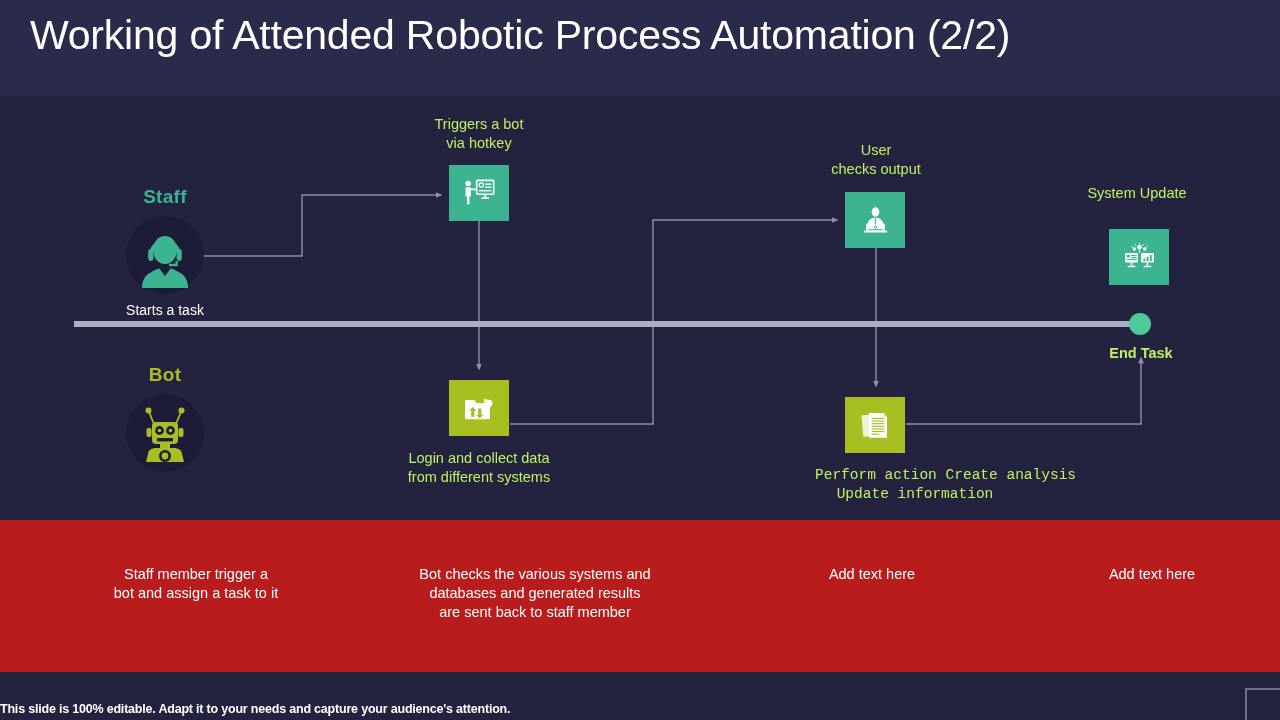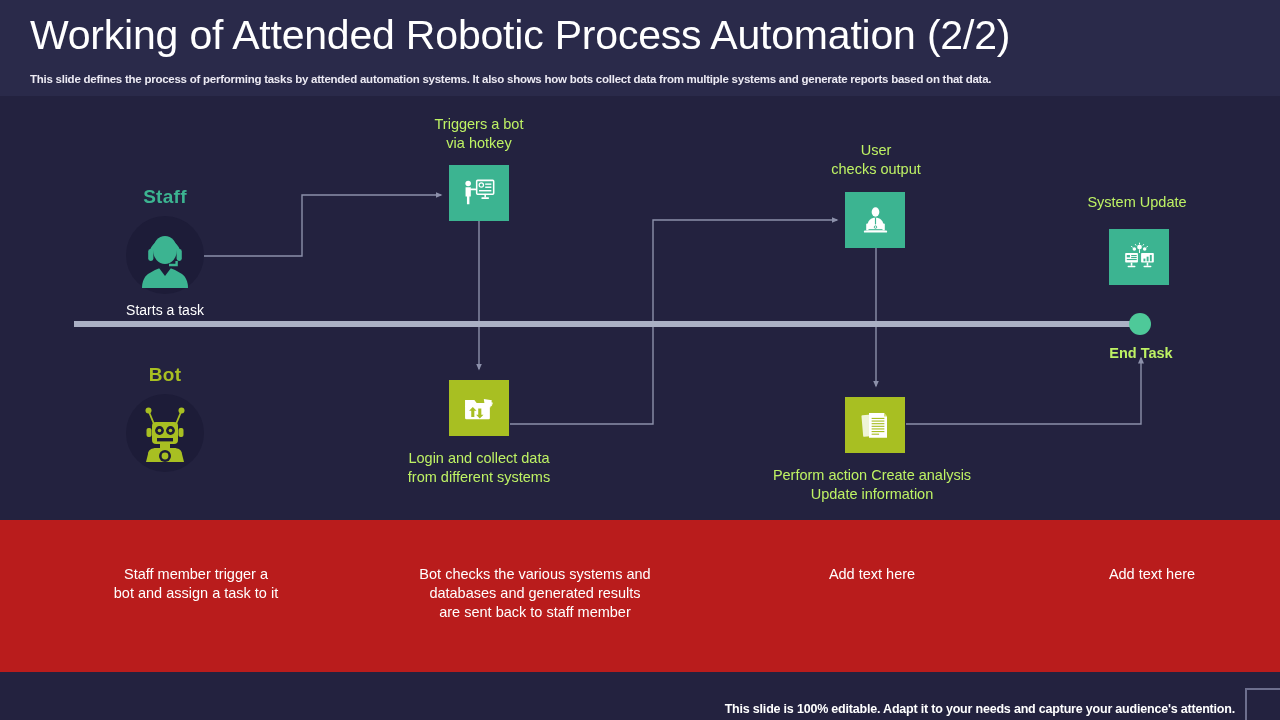--- a/index.html
+++ b/index.html
@@ -120,43 +120,41 @@
   #footer-band {
     position: absolute;
     left: 0; top: 672px;
     width: 1280px; height: 48px;
     background: #23223f;
   }
   #footer-text {
     position: absolute;
     left: 0; top: 702px;
     width: 1208px;
-    text-align: right;
+    text-align: left;
     color: #ffffff;
     font-size: 12.5px;
     font-weight: bold;
     letter-spacing: -0.2px;
-    padding-left: 27px;
   }
   #corner-box {
     position: absolute;
     left: 1245px; top: 688px;
     width: 44px; height: 30px;
     border: 2px solid #6d6f8e;
     background: #23223f;
   }
 </style>
 </head>
 <body>
 
 <div id="slide">
 
   <div id="header-band"></div>
   <div id="page-title">Working of Attended Robotic Process Automation (2/2)</div>
-  <div id="page-subtitle">This slide defines the process of performing tasks by attended automation systems. It also shows how bots collect data from multiple systems and generate reports based on that data.</div>
 
   <div id="diagram">
 
     <svg id="diagram-svg" viewBox="0 0 1280 424">
       <defs>
         <marker id="arrowhead" markerWidth="7" markerHeight="7" refX="5.5" refY="3" orient="auto" markerUnits="userSpaceOnUse">
           <path d="M0,0 L7,3 L0,6 z" fill="#8c90aa"></path>
         </marker>
       </defs>
 
@@ -298,21 +296,21 @@
           </g>
 
           <path d="M20,16.5 L20,25" stroke="#3cb491" stroke-width="1.5"></path>
           <circle cx="20" cy="28.5" r="1.6" fill="none" stroke="#3cb491" stroke-width="1.2"></circle>
           <line x1="11" y1="31.6" x2="29" y2="31.6" stroke="#3cb491" stroke-width="1.1"></line>
         </svg>
       </div>
     </div>
 
     <div class="node">
-      <div class="node-label" style="left:1037px; top:97px; width:200px;">
+      <div class="node-label" style="left:1037px; top:88px; width:200px;">
         <div>System Update</div>
       </div>
       <div class="node-box green" style="left:1109px; top:133px;">
         <svg viewBox="0 0 44 40" width="35" height="32">
           <g fill="#ffffff">
 
             <circle cx="22" cy="7.5" r="3"></circle>
             <circle cx="15.5" cy="10" r="2.2"></circle>
             <circle cx="28.5" cy="10" r="2.2"></circle>
             <g stroke="#ffffff" stroke-width="1.2" fill="none">
@@ -358,21 +356,21 @@
             <rect x="15.5" y="11.5" width="17" height="1.5"></rect>
             <rect x="15.5" y="15" width="17" height="1.5"></rect>
             <rect x="15.5" y="18.5" width="17" height="1.5"></rect>
             <rect x="15.5" y="22" width="17" height="1.5"></rect>
             <rect x="15.5" y="25.5" width="17" height="1.5"></rect>
             <rect x="15.5" y="29" width="17" height="1.5"></rect>
             <rect x="15.5" y="32.5" width="10" height="1.5"></rect>
           </g>
         </svg>
       </div>
-      <div class="node-label" style="left:772px; top:370px; width:200px;">
+      <div class="node-label" style="left:815px; top:370px; width:200px;font-family:Liberation Mono, monospace;">
         <div>Perform action Create analysis</div>
         <div>Update information</div>
       </div>
     </div>
 
     <div class="node-label bold" style="left:1041px; top:248px; width:200px;">End Task</div>
 
   </div>
 
   <div id="notes-band">

